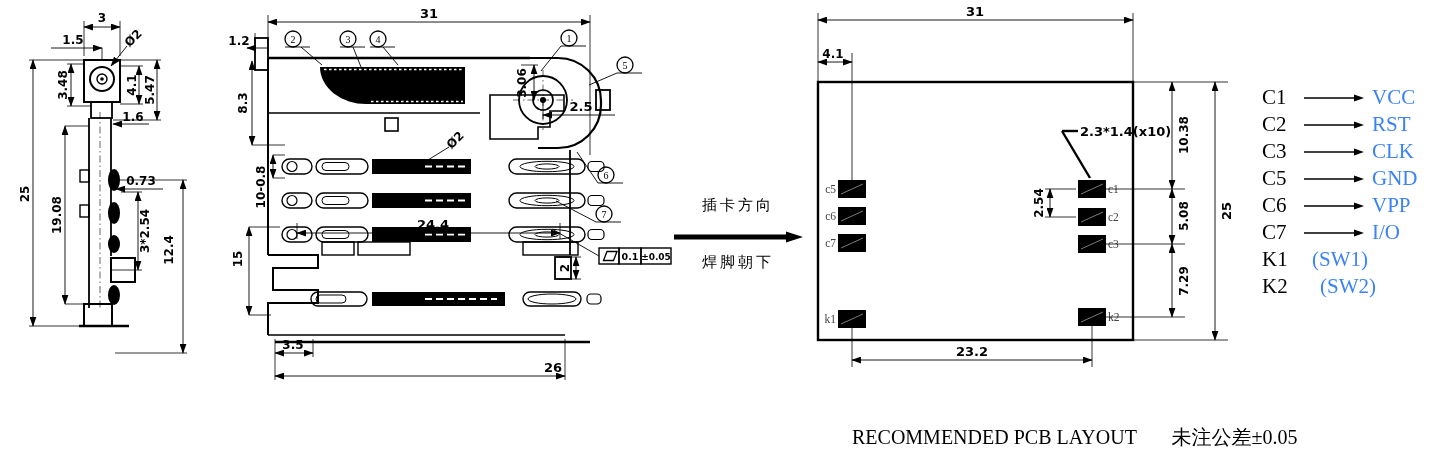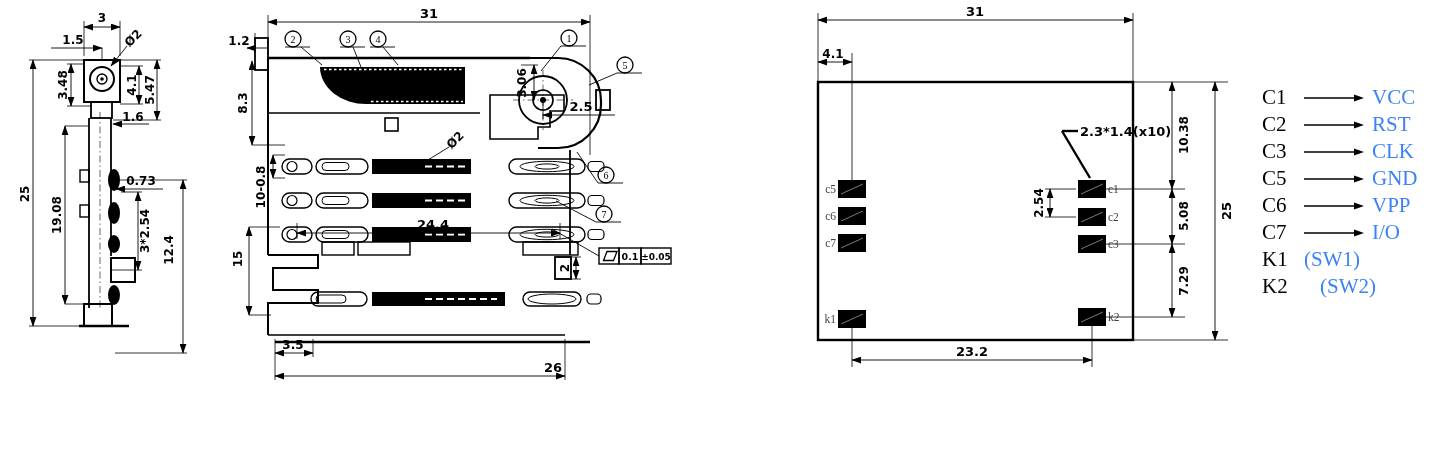--- a/index.html
+++ b/index.html
@@ -313,20 +313,28 @@
       <text class="bal" x="381" y="173.5" text-anchor="middle">6</text>
     </g>
     <g>
       <line class="dim" x1="371" y1="217" x2="331" y2="196"></line>
         <line class="dim" x1="371" y1="217" x2="396" y2="217"></line>
       <circle class="ln" stroke-width="1.3" cx="379" cy="209" r="8" fill="#fff"></circle>
       <text class="bal" x="379" y="212.5" text-anchor="middle">7</text>
     </g>
   </svg>
 
+  <div class="dirnote" style="left:672px;top:196px;">
+    <div class="cn">插卡方向</div>
+    <svg width="132" height="16" viewBox="0 0 132 16" style="margin:14px 0 8px 0;display:block;">
+      <line x1="2" y1="8" x2="116" y2="8" stroke="#000" stroke-width="5"></line>
+      <polygon points="114,2.5 131,8 114,13.5" fill="#000"></polygon>
+    </svg>
+    <div class="cn">焊脚朝下</div>
+  </div>
 
   <svg class="view" style="left:800px;top:5px" width="460" height="405" viewBox="0 0 460 405">
     <g>
       <rect class="ln" stroke-width="2.4" x="18" y="77" width="315" height="258"></rect>
     </g>
     <g>
       <line class="ext" x1="18" y1="8" x2="18" y2="77"></line>
         <line class="ext" x1="333" y1="8" x2="333" y2="77"></line>
       <line class="dim" x1="18" y1="15" x2="333" y2="15" marker-start="url(#as)" marker-end="url(#ae)"></line>
       <text class="dt big" x="175" y="11" text-anchor="middle">31</text>
@@ -458,22 +466,26 @@
     <div class="pin-row">
       <span class="pin">C7</span>
       <svg class="pin-arrow" width="60" height="10" viewBox="0 0 60 10">
           <line x1="0" y1="5" x2="50" y2="5" stroke="#000" stroke-width="1.6"></line>
           <polygon points="50,1.6 60,5 50,8.4" fill="#000"></polygon>
         </svg>
       <span class="sig">I/O</span>
     </div>
     <div class="pin-row">
       <span class="pin">K1</span>
-      <span class="sig" style="margin-left:0">(SW1)</span>
+      <span class="sig" style="margin-left:8px">(SW1)</span>
     </div>
     <div class="pin-row">
       <span class="pin">K2</span>
       <span class="sig" style="margin-left:16px">(SW2)</span>
     </div>
   </div>
 
+  <div class="footer" style="left:852px;top:424px;">
+    <span>RECOMMENDED PCB LAYOUT</span>
+    <span style="margin-left:30px">未注公差±0.05</span>
+  </div>
 
 </div>
 
 </body></html>

